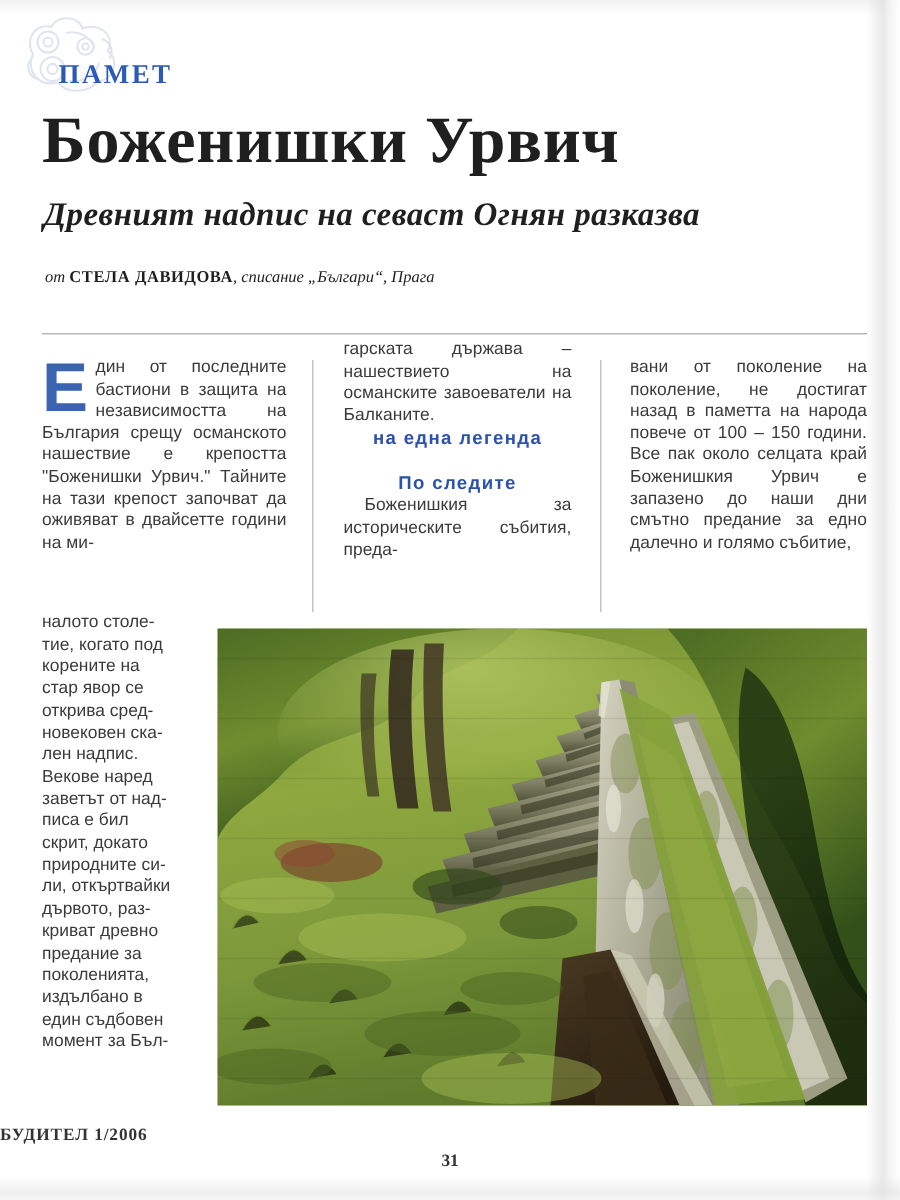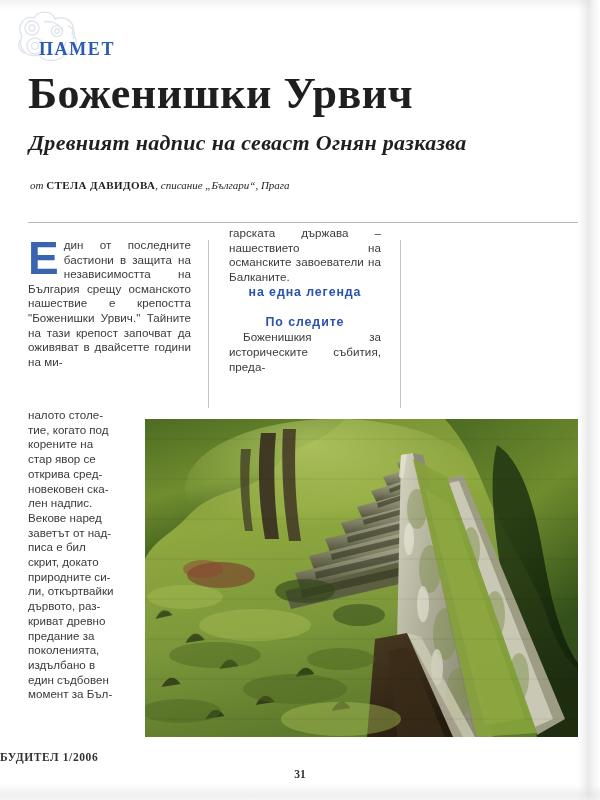--- a/index.html
+++ b/index.html
@@ -290,20 +290,23 @@
 момент за Бъл-</p>
   </div>
 
   <div class="col" id="col2">
     <p>гарската държава – нашествието на османските завоеватели на Балканите.</p>
     <p class="blue-head" style="margin-top:0 !important;">на една легенда</p>
     <p class="blue-head" style="margin-bottom:0 !important;">По следите</p>
     <p style="text-indent:14px;">Боженишкия за историческите събития, преда-</p>
   </div>
 
+  <div class="col" id="col3">
+    <p>вани от поколение на поколение, не достигат назад в паметта на народа повече от 100 – 150 години. Все пак около селцата край Боженишкия Урвич е запазено до наши дни смътно предание за едно далечно и голямо събитие,</p>
+  </div>
 
   <div class="photo">
     <svg width="433" height="318" viewBox="0 0 433 318" aria-hidden="true">
       <defs>
         <linearGradient id="grassG" x1="0" y1="0" x2="0.25" y2="1">
           <stop offset="0%" stop-color="#6f8a30"></stop>
           <stop offset="35%" stop-color="#8fa83f"></stop>
           <stop offset="70%" stop-color="#7b973a"></stop>
           <stop offset="100%" stop-color="#5e7a2c"></stop>
         </linearGradient>

